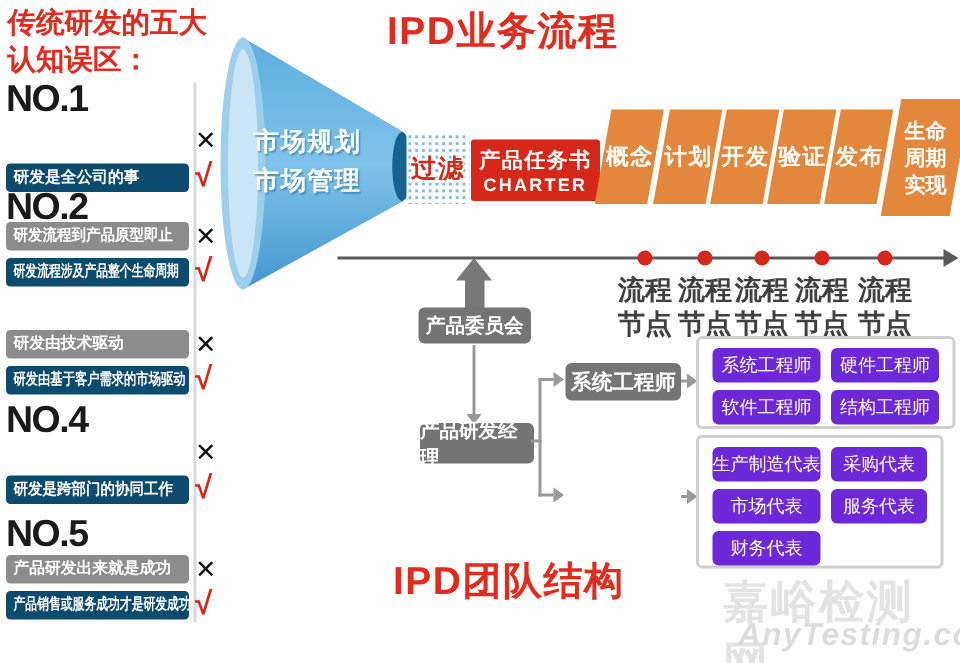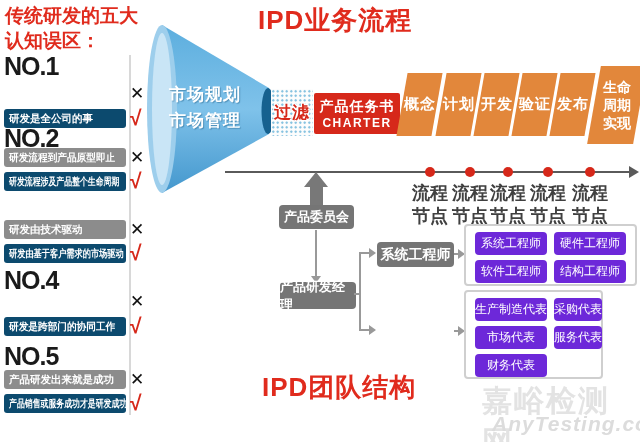--- a/index.html
+++ b/index.html
@@ -205,21 +205,21 @@
   <div class="abs hline" style="left:454px;top:330px;width:5px;height:2px"></div>
   <div class="abs arr-r" style="left:458px;top:326px"></div>
 
   <div class="abs container-grid" style="left:464px;top:224px;width:173px;height:62px">
     <div class="sm-box">系统工程师</div>
     <div class="sm-box">硬件工程师</div>
     <div class="sm-box">软件工程师</div>
     <div class="sm-box">结构工程师</div>
   </div>
 
-  <div class="abs container-grid" style="left:464px;top:290px;width:139px;height:89px">
+  <div class="abs container-grid" style="left:464px;top:290px;width:165px;height:89px">
     <div class="sm-box">生产制造代表</div>
     <div class="sm-box">采购代表</div>
     <div class="sm-box">市场代表</div>
     <div class="sm-box">服务代表</div>
     <div class="sm-box">财务代表</div>
   </div>
 
   <div class="abs big-title" style="left:262px;top:370px">IPD团队结构</div>
 
   <div class="abs wm1">嘉峪检测网</div>

